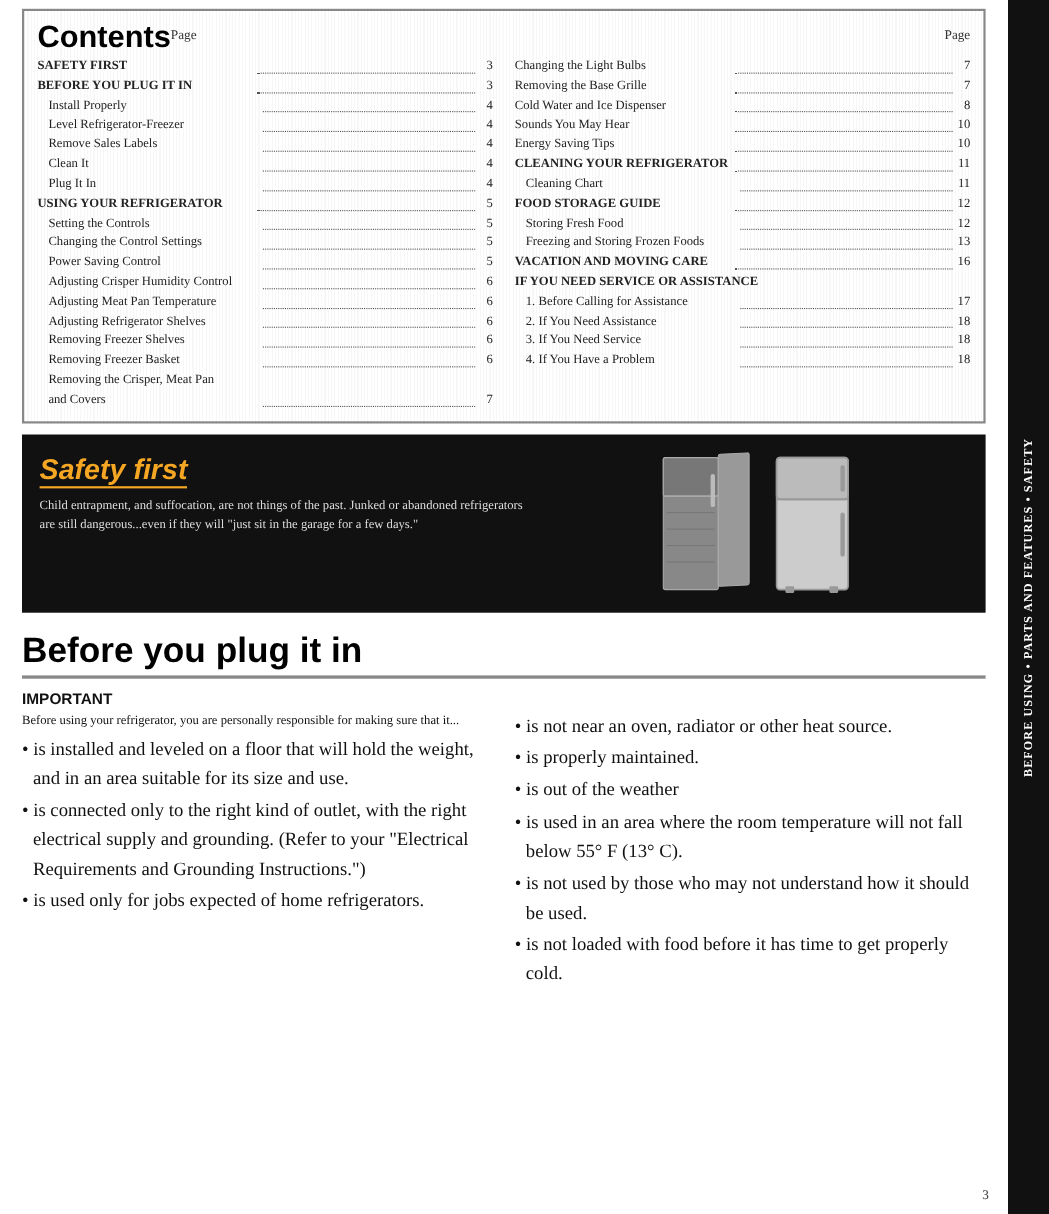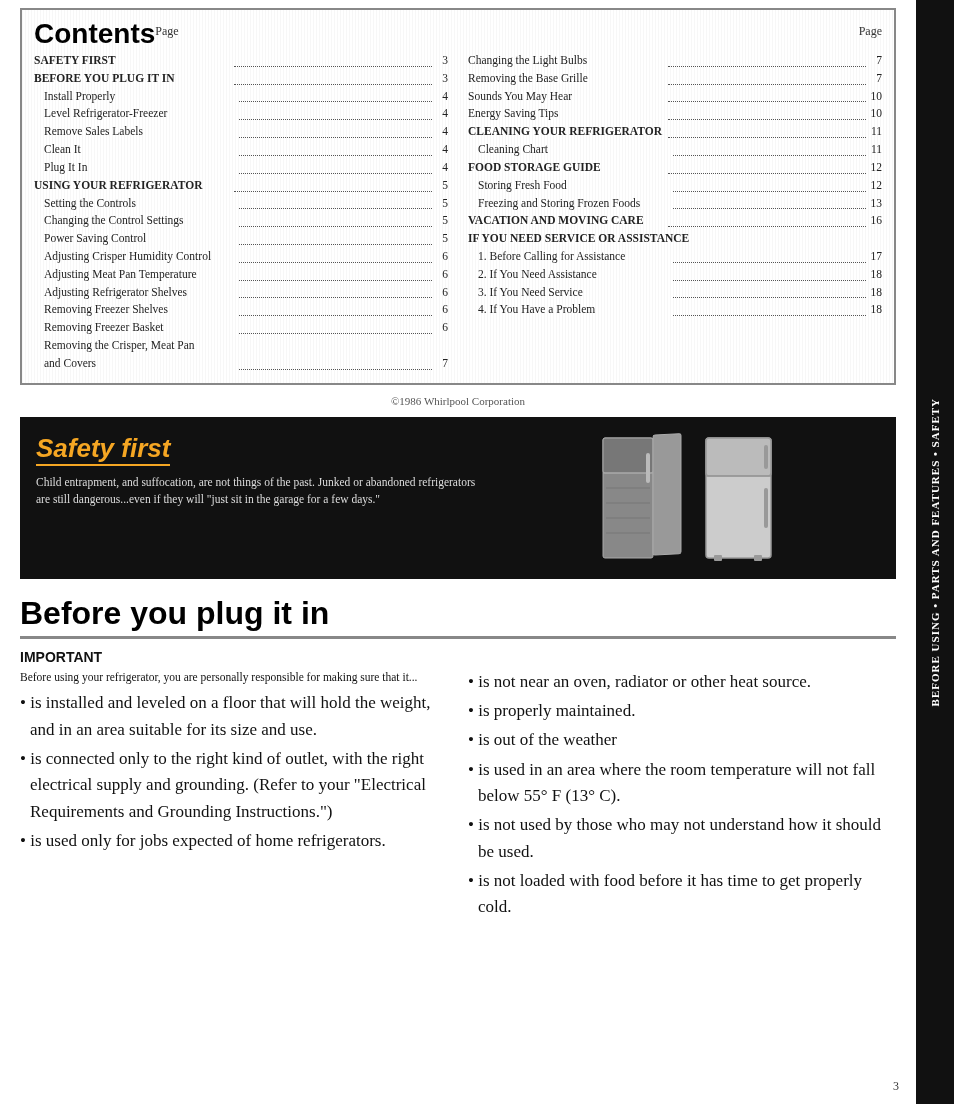--- a/index.html
+++ b/index.html
@@ -334,20 +334,25 @@
             <span class="toc-title">Changing the Light Bulbs</span>
             <span class="toc-dots"></span>
             <span class="toc-page">7</span>
           </div>
           <div class="toc-entry">
             <span class="toc-title">Removing the Base Grille</span>
             <span class="toc-dots"></span>
             <span class="toc-page">7</span>
           </div>
           <div class="toc-entry">
+            <span class="toc-title">Cold Water and Ice Dispenser</span>
+            <span class="toc-dots"></span>
+            <span class="toc-page">8</span>
+          </div>
+          <div class="toc-entry">
             <span class="toc-title">Sounds You May Hear</span>
             <span class="toc-dots"></span>
             <span class="toc-page">10</span>
           </div>
           <div class="toc-entry">
             <span class="toc-title">Energy Saving Tips</span>
             <span class="toc-dots"></span>
             <span class="toc-page">10</span>
           </div>
           <div class="toc-entry">
@@ -400,21 +405,20 @@
           </div>
           <div class="toc-entry toc-indent">
             <span class="toc-title">4. If You Have a Problem</span>
             <span class="toc-dots"></span>
             <span class="toc-page">18</span>
           </div>
         </div>
     </div>
   </div>
 
-  <div class="whirlpool-credit">©1986 Whirlpool Corporation</div>
 
   <div class="safety-section">
     <div class="safety-text-col">
       <div class="safety-heading">Safety first</div>
       <div class="safety-body">
         <p>Child entrapment, and suffocation, are not things of the past. Junked or abandoned refrigerators are still dangerous...even if they will "just sit in the garage for a few days."</p>
       </div>
     </div>
     <div class="safety-image-col">
 

